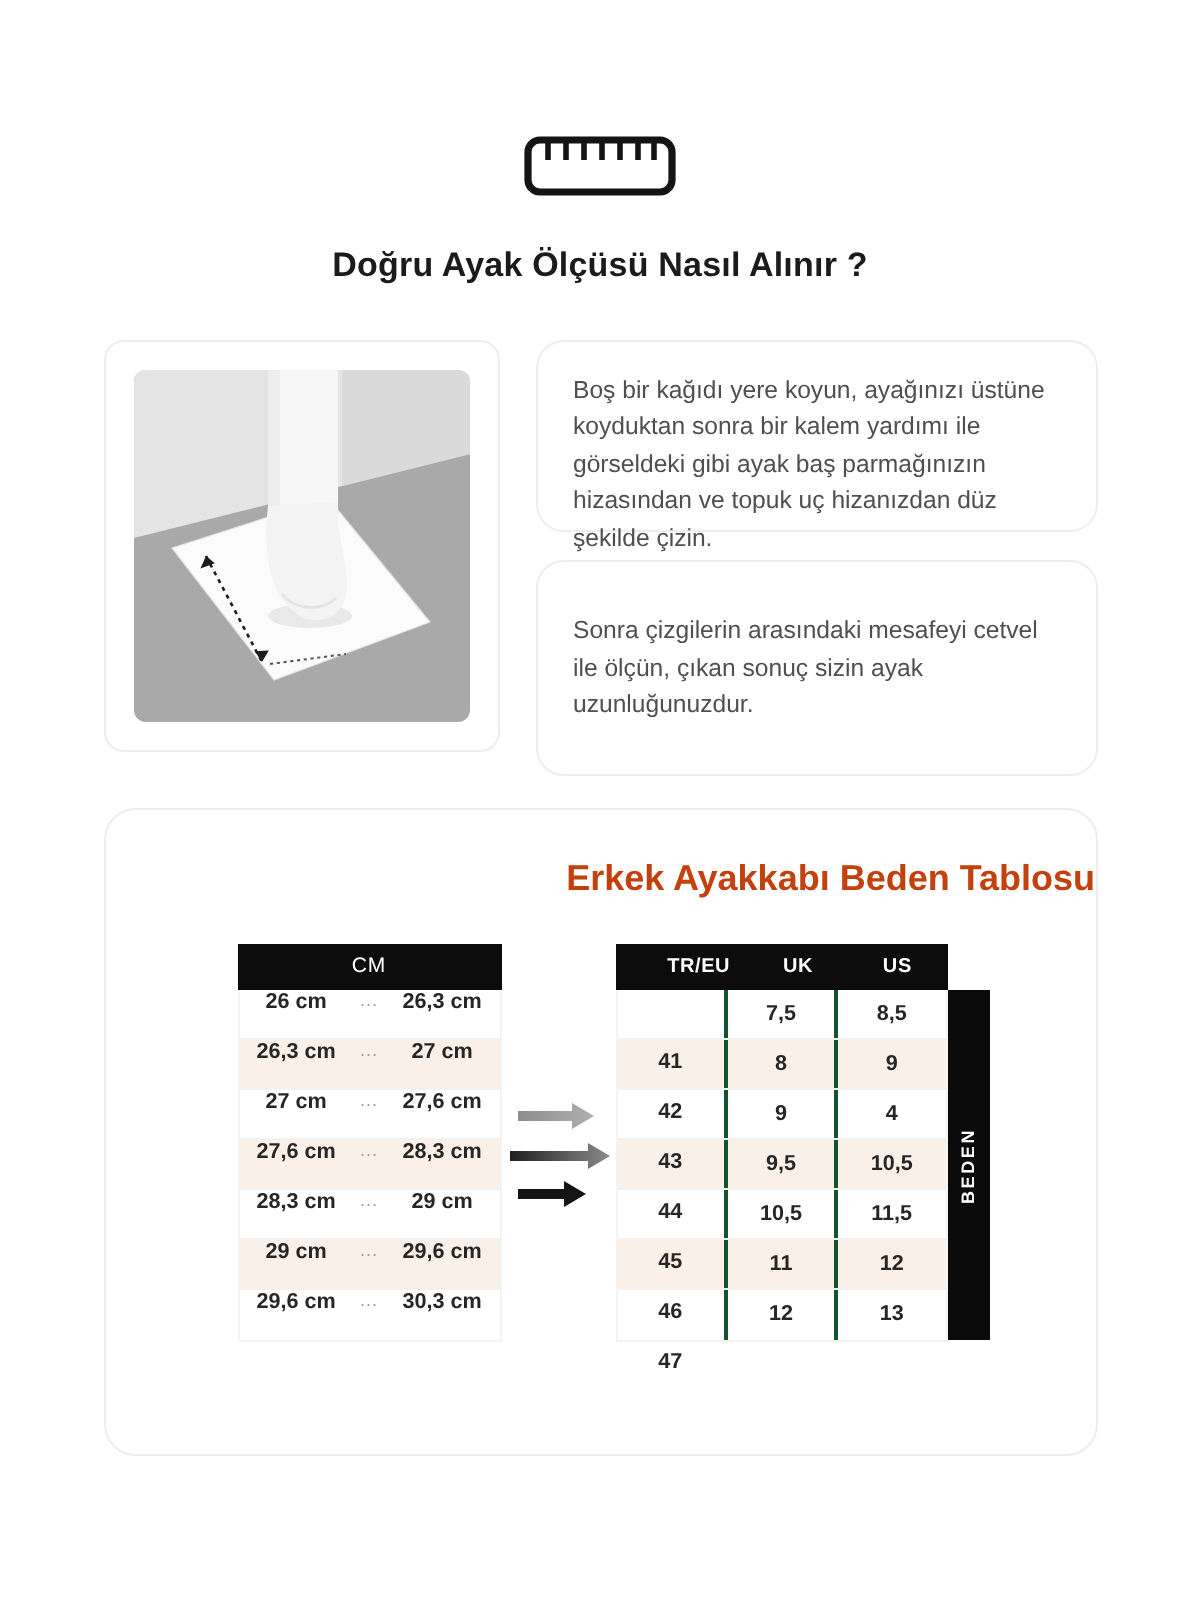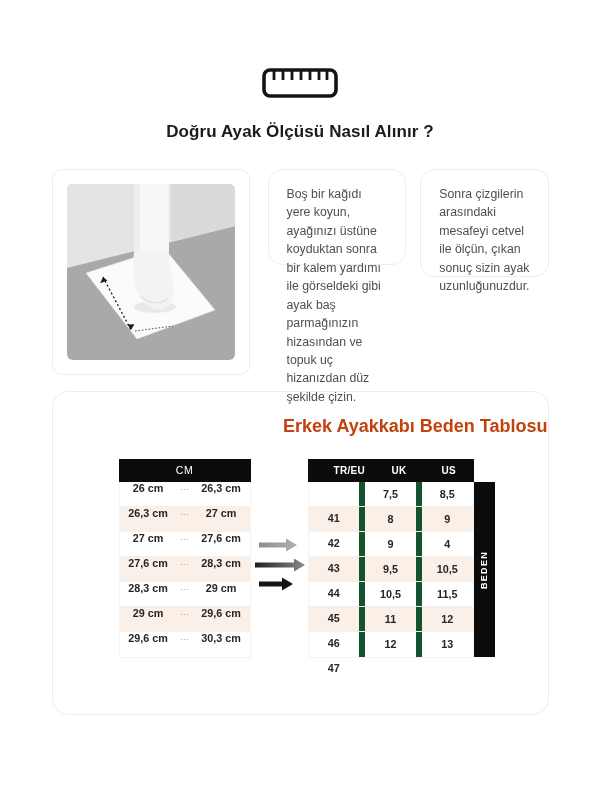--- a/index.html
+++ b/index.html
@@ -20,28 +20,28 @@
   }
 
   
   .section1 { width:497px; margin:27px auto 0; display:flex; gap:18px; }
   .image-card {
     flex:none; width:198px; height:206px;
     border:1px solid var(--border,#ededed); border-radius:10px;
     padding:14px; background:#fff;
   }
   .photo-clip { width:168px; height:176px; border-radius:6px; overflow:hidden; }
-  .text-col { flex:1; display:flex; flex-direction:row; gap:14px; }
+  .text-col { flex:1; display:flex; flex-direction:column; gap:14px; }
   .info-box {
     border:1px solid var(--border,#ededed); border-radius:14px;
     padding:15px 18px; background:#fff; display:flex;
   }
   .info-box p { font-size:12.3px; line-height:1.5; color:var(--text-gray,#4f4f4f); }
   .box1 { height:96px; align-items:flex-start; }
-  .box2 { height:108px; }
+  .box2 { height:108px; align-items:center; }
 
   
   .size-card {
     width:497px; height:324px; margin:16px auto 0;
     border:1px solid var(--border,#ededed); border-radius:16px;
     padding-top:24px; background:#fff;
   }
   .size-title { text-align:right; font-size:18px; font-weight:700; color:#c2410c; margin-bottom:22px; }
   .tables-row { display:flex; align-items:flex-start; margin-left:66px; }
 
@@ -58,21 +58,21 @@
   .alt { background:var(--peach,#fbf0e7); }
 
   .arrows { width:57px; display:flex; justify-content:center; align-self:center; margin-top:14px; }
 
   .size-wrap { display:flex; align-items:flex-start; }
   .size-table { width:166px; border:1px solid #f3f3f3; border-top:none; }
   .s-header { display:flex; background:var(--table-black,#0c0c0c); height:23px; margin:0 -1px;padding-left:17px; }
   .s-header span { flex:1; color:#fff; font-size:10px; font-weight:700; text-align:center; line-height:23px; letter-spacing:.3px; }
   .s-row { display:flex; height:25px; border-bottom:1px solid #f1f1f1; }
   .s-row:last-child { border-bottom:none; }
-  .s-cell { flex:1; text-align:center; line-height:25px; font-size:10.8px; font-weight:600; color:#262626; border-left:6px solid #14532d; }
+  .s-cell { flex:1; text-align:center; line-height:25px; font-size:10.8px; font-weight:600; color:#262626; border-left:2px solid #14532d; }
   .s-cell:first-child { border-left:none;margin-top:24px; }
 
   .beden-bar {
     width:21px; height:175px; margin-top:23px; background:#0b0b0b;
     display:flex; align-items:center; justify-content:center;
   }
   .beden-bar span {
     transform:rotate(-90deg); color:#fff; font-size:9px; font-weight:600;
     letter-spacing:1.3px; white-space:nowrap;
   }

